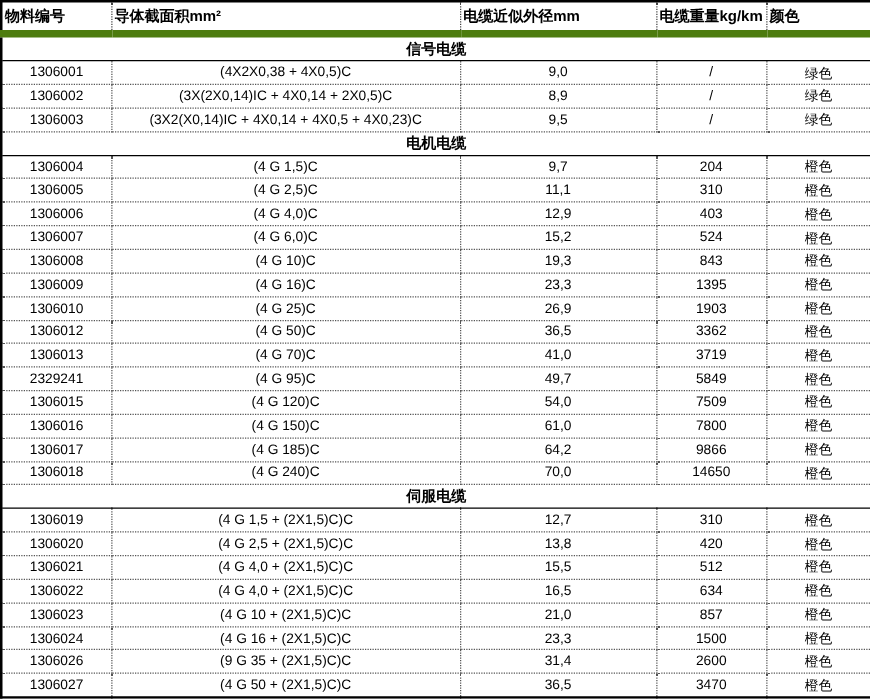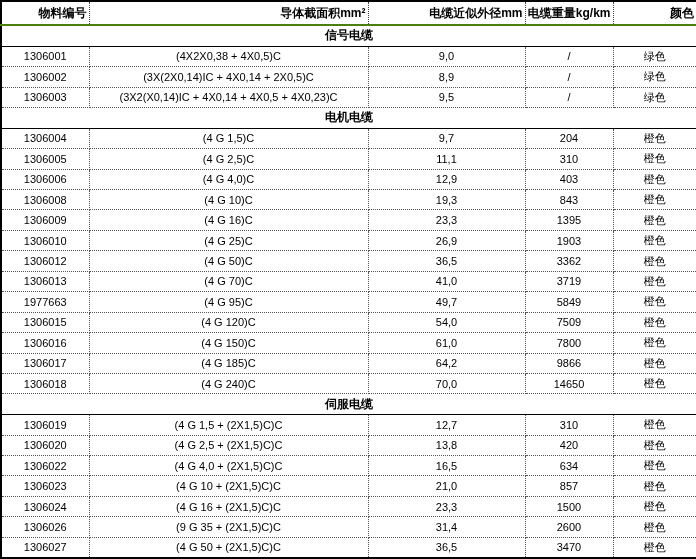--- a/index.html
+++ b/index.html
@@ -14,26 +14,26 @@
     table-layout: fixed;
     font-family: "Liberation Sans", "DejaVu Sans", sans-serif;
     color: #000000;
     background: #ffffff;
     border: 2px solid #000000;
   }
   .spec-table th {
     font-size: 12px;
     font-weight: bold;
     height: 22px;
-    text-align: right;
+    text-align: left;
     vertical-align: middle;
     padding: 0 2px;
     border-left: 1px dotted #444444;
     border-right: 1px dotted #444444;
-    border-bottom: 2px solid #4d7c0f;
+    border-bottom: 6px solid #4d7c0f;
     white-space: nowrap;
     overflow: hidden;
   }
   .spec-table td {
     font-size: 11px;
     text-align: center;
     vertical-align: middle;
     padding: 0 2px;
     border: 1px dotted #555555;
     white-space: nowrap;
@@ -115,20 +115,27 @@
         <td>橙色</td>
       </tr>
       <tr>
         <td>1306006</td>
         <td>(4 G 4,0)C</td>
         <td>12,9</td>
         <td>403</td>
         <td>橙色</td>
       </tr>
       <tr>
+        <td>1306007</td>
+        <td>(4 G 6,0)C</td>
+        <td>15,2</td>
+        <td>524</td>
+        <td>橙色</td>
+      </tr>
+      <tr>
         <td>1306008</td>
         <td>(4 G 10)C</td>
         <td>19,3</td>
         <td>843</td>
         <td>橙色</td>
       </tr>
       <tr>
         <td>1306009</td>
         <td>(4 G 16)C</td>
         <td>23,3</td>
@@ -150,21 +157,21 @@
         <td>橙色</td>
       </tr>
       <tr>
         <td>1306013</td>
         <td>(4 G 70)C</td>
         <td>41,0</td>
         <td>3719</td>
         <td>橙色</td>
       </tr>
       <tr>
-        <td>1977663</td>
+        <td>2329241</td>
         <td>(4 G 95)C</td>
         <td>49,7</td>
         <td>5849</td>
         <td>橙色</td>
       </tr>
       <tr>
         <td>1306015</td>
         <td>(4 G 120)C</td>
         <td>54,0</td>
         <td>7509</td>
@@ -202,20 +209,27 @@
         <td>橙色</td>
       </tr>
       <tr>
         <td>1306020</td>
         <td>(4 G 2,5 + (2X1,5)C)C</td>
         <td>13,8</td>
         <td>420</td>
         <td>橙色</td>
       </tr>
       <tr>
+        <td>1306021</td>
+        <td>(4 G 4,0 + (2X1,5)C)C</td>
+        <td>15,5</td>
+        <td>512</td>
+        <td>橙色</td>
+      </tr>
+      <tr>
         <td>1306022</td>
         <td>(4 G 4,0 + (2X1,5)C)C</td>
         <td>16,5</td>
         <td>634</td>
         <td>橙色</td>
       </tr>
       <tr>
         <td>1306023</td>
         <td>(4 G 10 + (2X1,5)C)C</td>
         <td>21,0</td>

